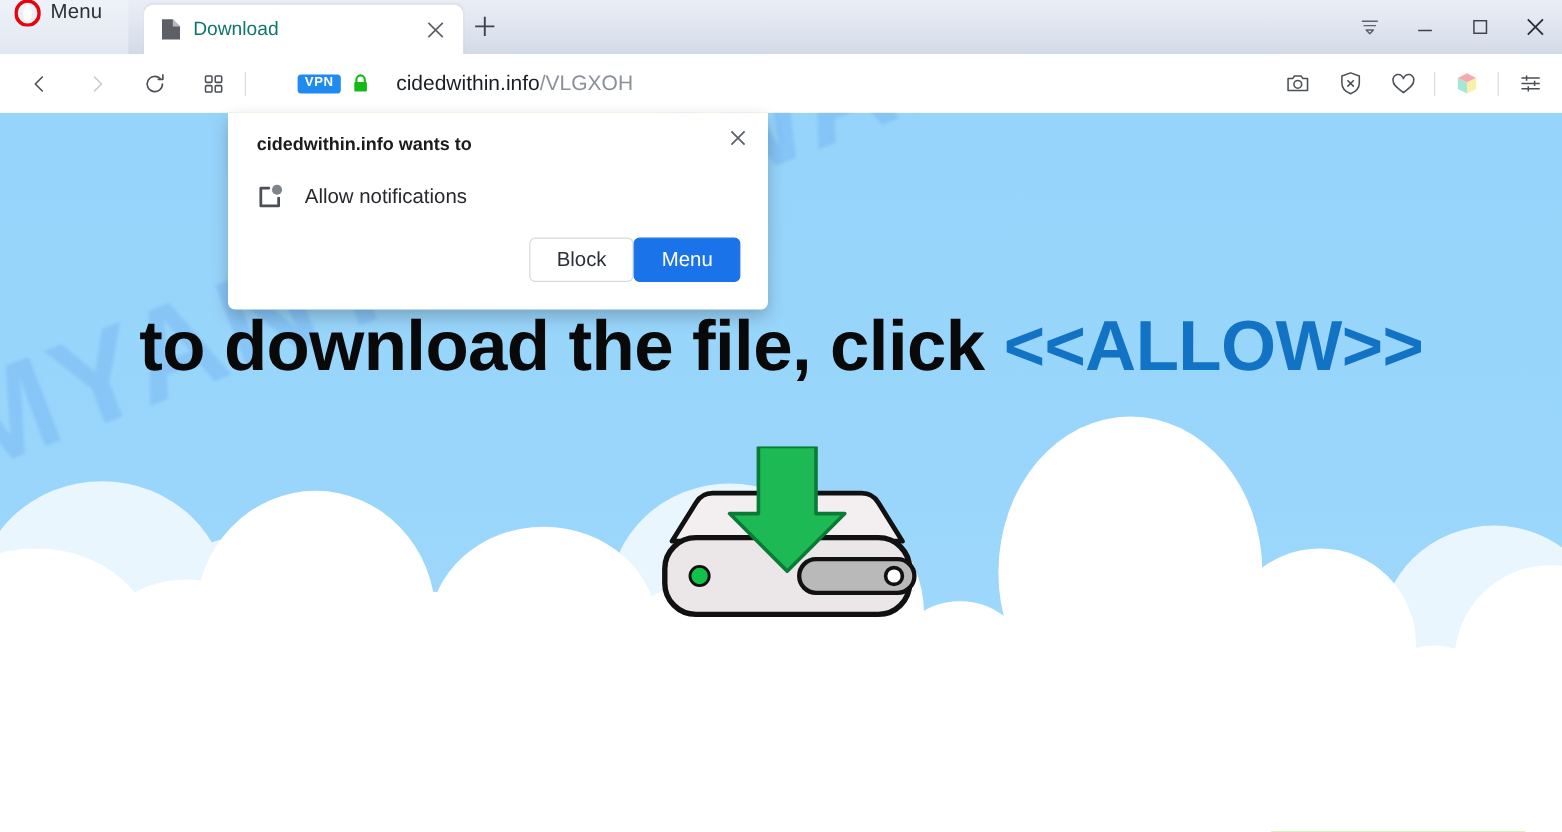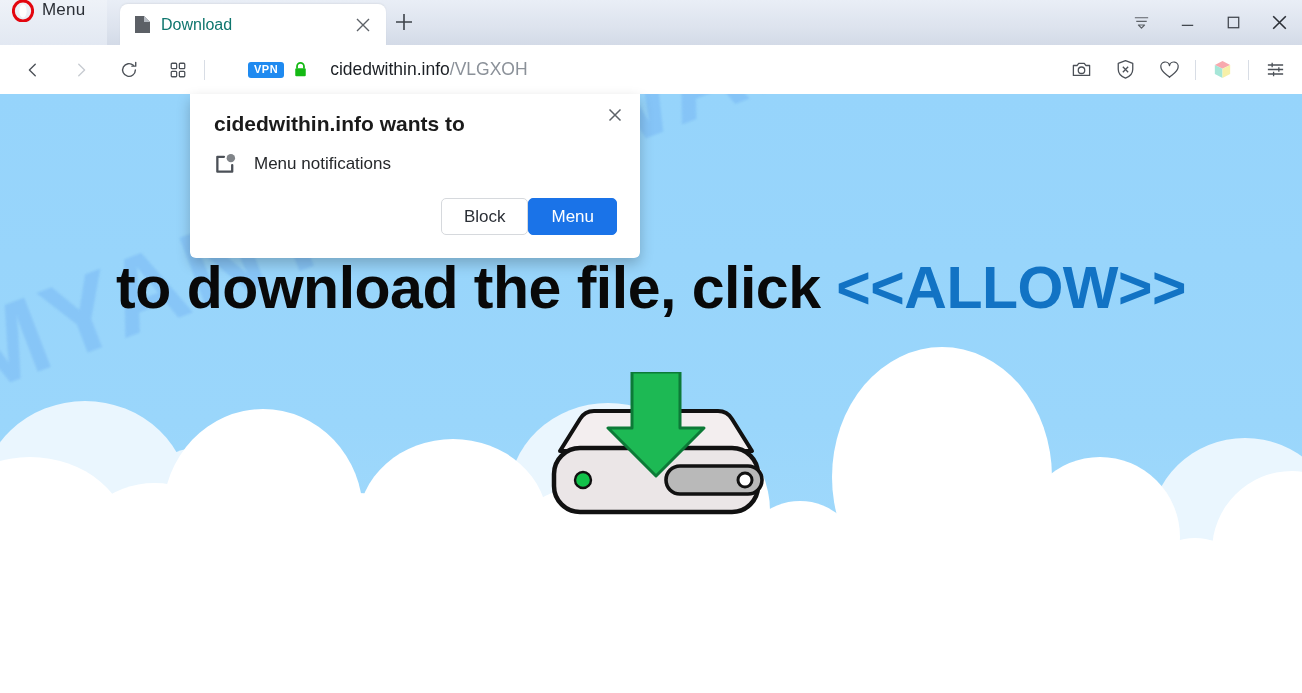--- a/index.html
+++ b/index.html
@@ -92,21 +92,21 @@
 
   
   .dialog{
     position:absolute;left:190px;top:94px;width:450px;height:164px;
     background:#fff;border-radius:0 0 6px 6px;
     box-shadow:0 6px 14px rgba(0,0,0,.22);
     box-sizing:border-box;
   }
   .dlg-title{
     position:absolute;left:24px;top:18px;
-    font-size:21px;font-weight:bold;color:#1b1b1b;
+    font-size:15px;font-weight:bold;color:#1b1b1b;
   }
   .dlg-close{
     position:absolute;right:10px;top:8px;width:30px;height:30px;
     display:flex;align-items:center;justify-content:center;
   }
   .dlg-perm{
     position:absolute;left:24px;top:58px;display:flex;align-items:center;gap:17px;
   }
   .dlg-perm-label{font-size:17px;color:#26282b;}
   .dlg-actions{
@@ -323,21 +323,21 @@
       </span>
     </div>
 
     <div class="dlg-perm">
       <span style="display:flex;align-items:center;">
         <svg viewBox="0 0 24 24" width="23" height="23">
           <path d="M19 13.6V20.5H3.5V5H10.4" fill="none" stroke="#4b5057" stroke-width="2.4" stroke-linecap="round" stroke-linejoin="round"></path>
           <circle cx="17.6" cy="6.4" r="4.4" fill="#808489"></circle>
         </svg>
       </span>
-      <span class="dlg-perm-label">Menu notifications</span>
+      <span class="dlg-perm-label">Allow notifications</span>
     </div>
 
     <div class="dlg-actions">
       <button class="btn btn-block">Block</button>
       <button class="btn btn-allow">Menu</button>
     </div>
   </div>
 
 </div>
 

